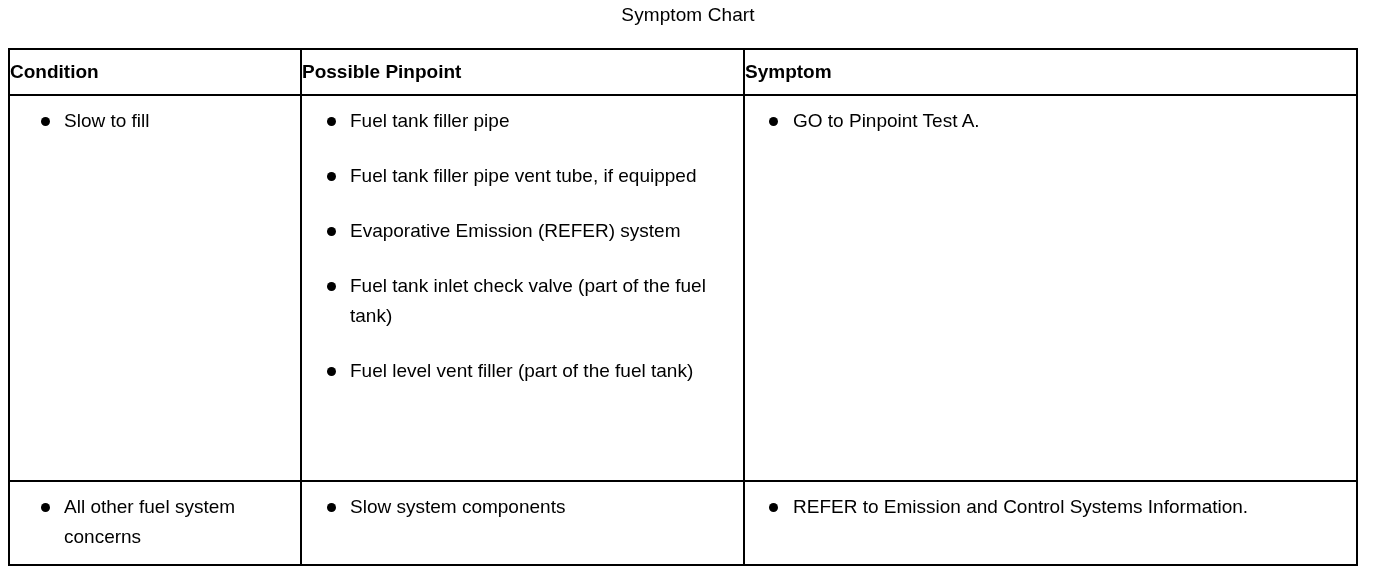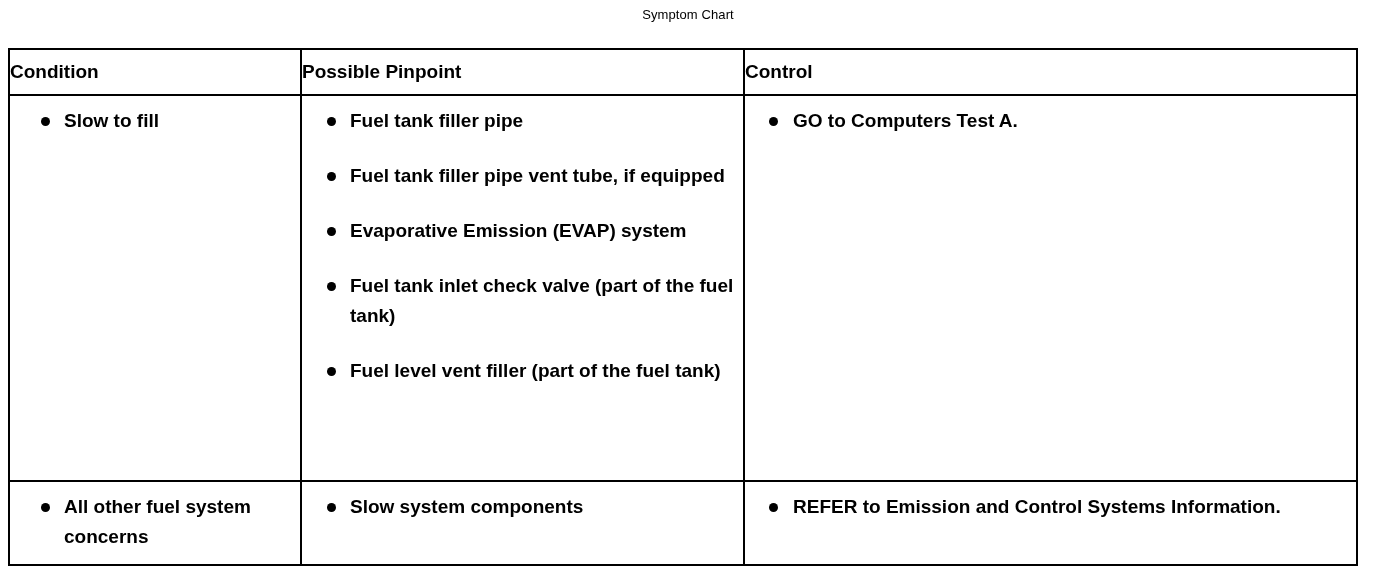--- a/index.html
+++ b/index.html
@@ -11,21 +11,21 @@
     width: 1376px;
     height: 568px;
     font-family: "Liberation Sans", sans-serif;
     color: #000000;
     position: relative;
     overflow: hidden;
   }
 
   .chart-title {
     text-align: center;
-    font-size: 13px;
+    font-size: 19px;
     line-height: 24px;
     font-weight: 400;
     padding-top: 3px;
     letter-spacing: 0.1px;
   }
 
   .symptom-table {
     position: absolute;
     left: 8px;
     top: 48px;
@@ -57,21 +57,20 @@
   .cell-body {
     padding: 10px 8px 12px 8px;
   }
   .row-tall .cell-body { min-height: 362px; }
   .row-short .cell-body { min-height: 55px; }
 
   ul.bullets {
     list-style: none;
     margin: 0;
     padding: 0;
-    font-weight: bold;
   }
   ul.bullets > li {
     position: relative;
     font-size: 19px;
     line-height: 30px;
     margin-bottom: 25px;
     padding-left: 31px;
   }
   ul.bullets > li:last-child { margin-bottom: 0; }
   ul.bullets > li .bullet-dot {
@@ -105,21 +104,21 @@
 <table class="symptom-table">
   <colgroup>
     <col class="c-condition">
     <col class="c-sources">
     <col class="c-action">
   </colgroup>
   <thead>
     <tr>
       <th class="hdr-cell">Condition</th>
       <th class="hdr-cell">Possible Pinpoint</th>
-      <th class="hdr-cell">Control</th>
+      <th class="hdr-cell">Symptom</th>
     </tr>
   </thead>
   <tbody>
     <tr class="row-tall">
       <td class="col-condition">
         <div class="cell-body">
           <ul class="bullets">
             <li>
               <span class="bullet-dot"></span>
               <span>Slow to fill</span>
@@ -133,39 +132,39 @@
             <li>
               <span class="bullet-dot"></span>
               <span>Fuel tank filler pipe</span>
             </li>
             <li>
               <span class="bullet-dot"></span>
               <span>Fuel tank filler pipe vent tube, if equipped</span>
             </li>
             <li>
               <span class="bullet-dot"></span>
-              <span>Evaporative Emission (EVAP) system</span>
+              <span>Evaporative Emission (REFER) system</span>
             </li>
             <li>
               <span class="bullet-dot"></span>
               <span>Fuel tank inlet check valve (part of the fuel tank)</span>
             </li>
             <li>
               <span class="bullet-dot"></span>
               <span>Fuel level vent filler (part of the fuel tank)</span>
             </li>
           </ul>
         </div>
       </td>
       <td class="col-action">
         <div class="cell-body">
           <ul class="bullets">
             <li>
               <span class="bullet-dot"></span>
-              <span>GO to Computers Test A.</span>
+              <span>GO to Pinpoint Test A.</span>
             </li>
           </ul>
         </div>
       </td>
     </tr>
     <tr class="row-short">
       <td class="col-condition">
         <div class="cell-body">
           <ul class="bullets tight">
             <li>

